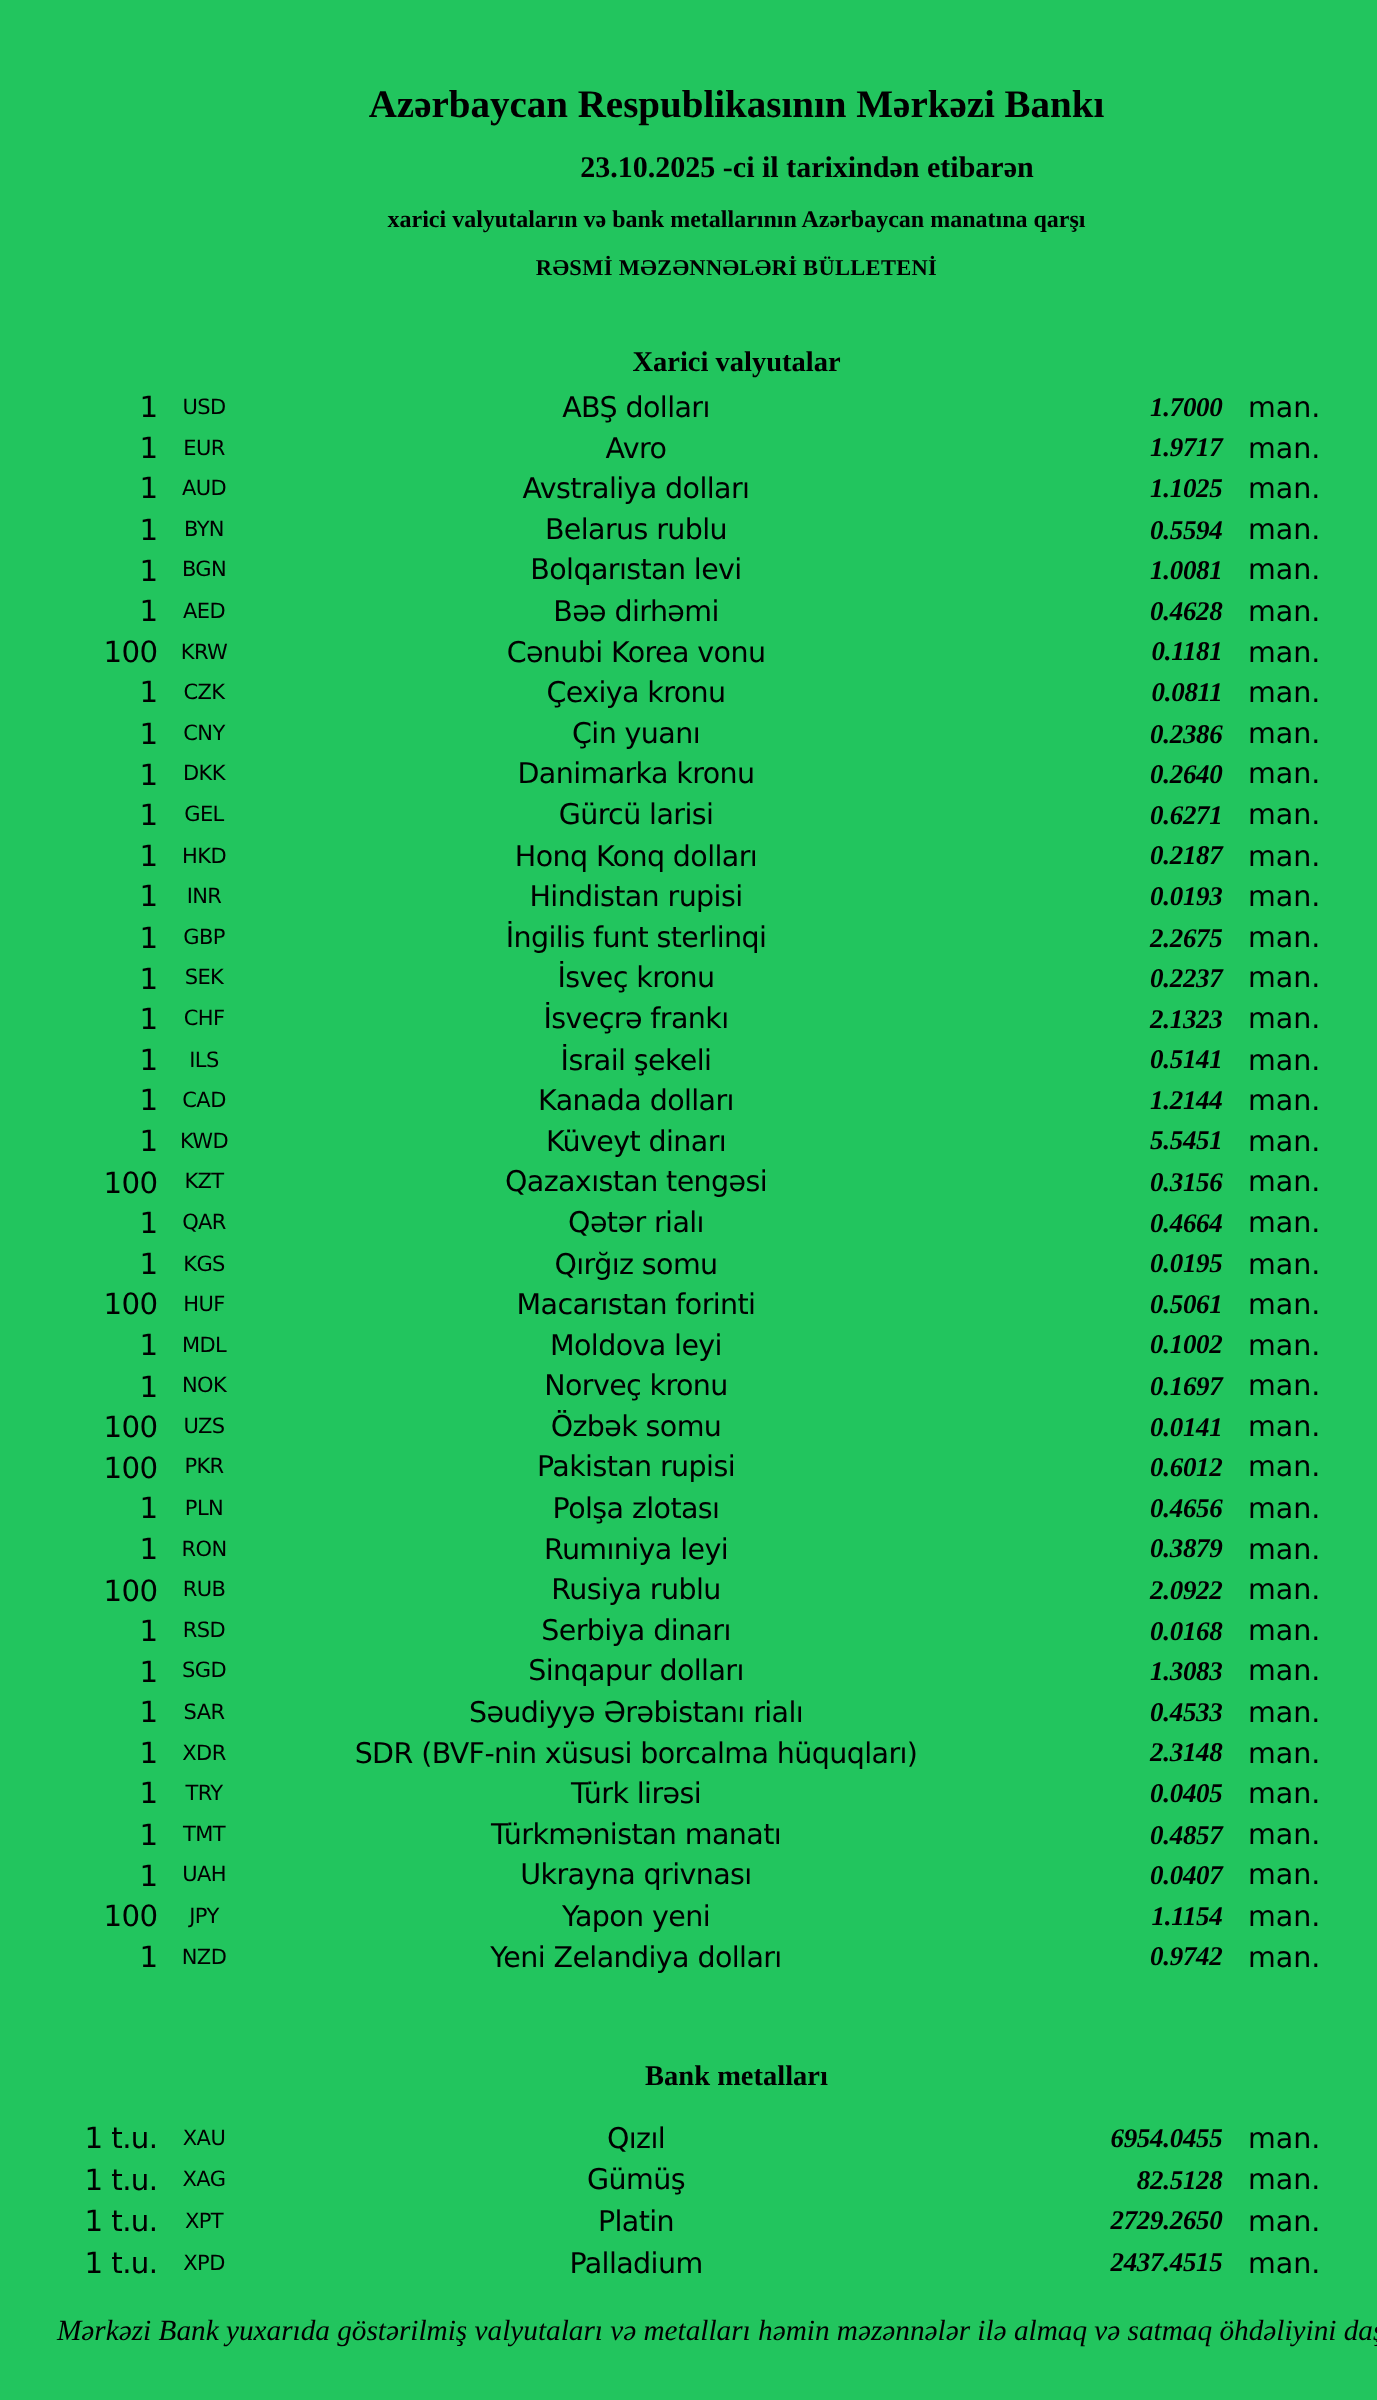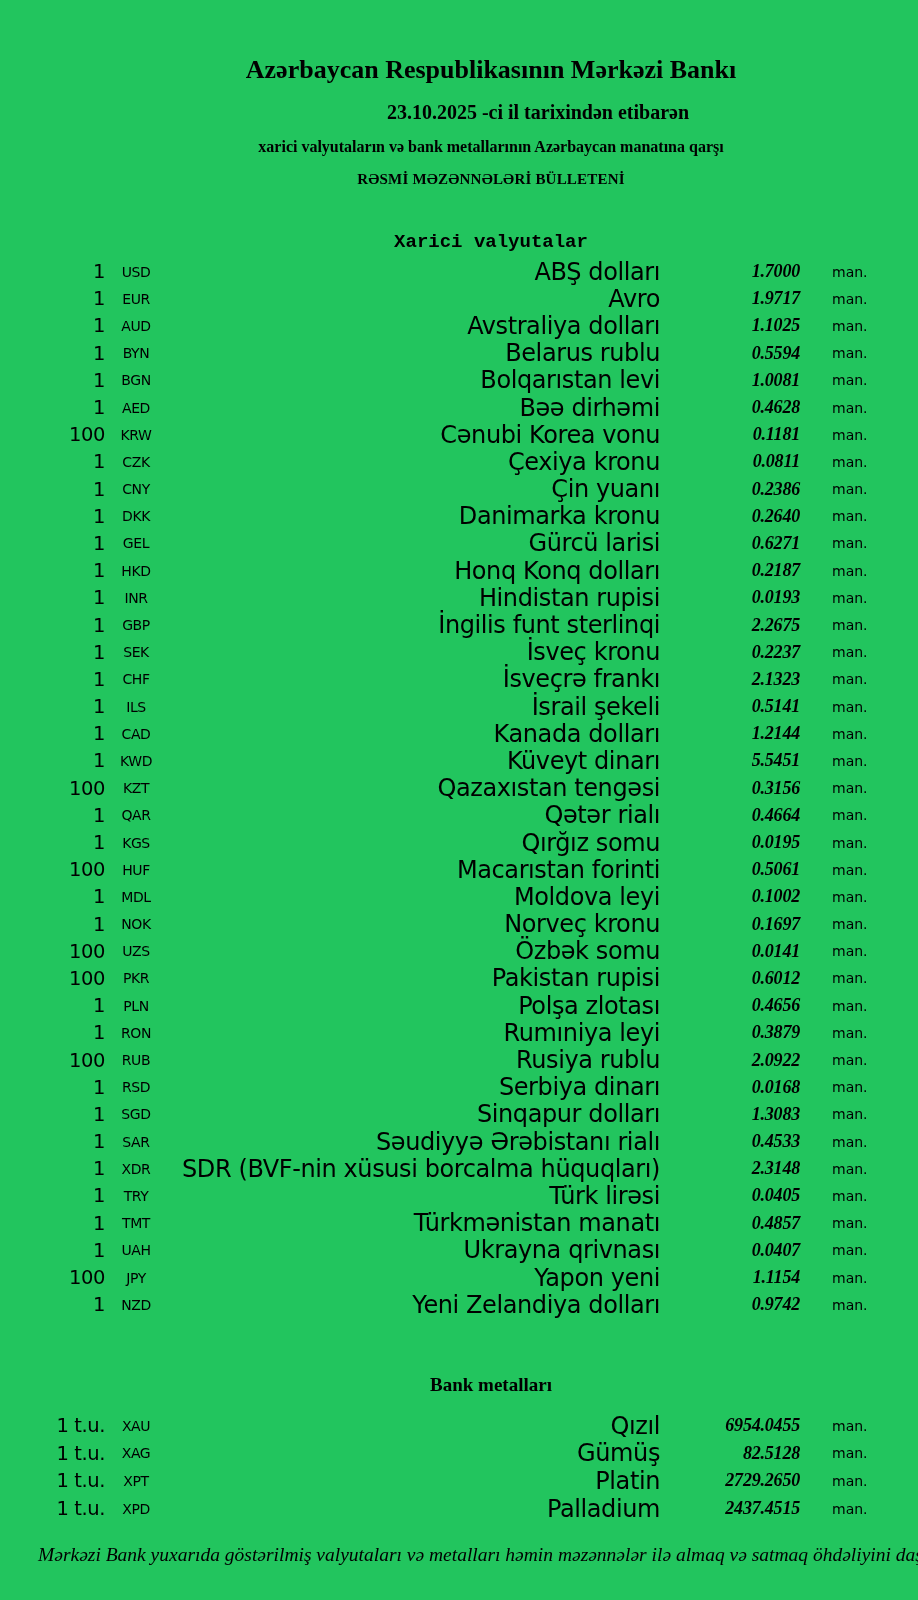--- a/index.html
+++ b/index.html
@@ -21,53 +21,53 @@
   .date-line{font-size:20px;line-height:25px;margin-top:15px;position:relative;left:47px;}
   .subtitle{font-size:16px;line-height:25px;margin-top:9px;}
   .bulletin-title{font-size:15px;line-height:26px;margin-top:7px;letter-spacing:0.2px;}
   
   .section-title{
     position:absolute;left:64px;right:0;
     text-align:center;
     font-family:"Liberation Serif","DejaVu Serif",serif;
     font-weight:bold;font-size:19px;line-height:24px;
   }
-  .st-currencies{top:230px;font-family:Liberation Mono, monospace;}
+  .st-currencies{top:230px;}
   .st-metals{top:1373px;text-align:center;}
   
   .rows{position:absolute;left:0;right:0;}
   .rows-currencies{top:258px;}
   .rows-metals{top:1412px;}
   .row{
     display:flex;align-items:center;
     height:27.2px;
     padding-right:38px;
   }
   .rows-metals .row{height:27.6px;}
   .qty{
     width:105px;text-align:right;flex:none;
     font-size:19.5px;letter-spacing:-0.4px;white-space:nowrap;
   }
   .code{
     width:62px;text-align:center;flex:none;
     font-size:14px;letter-spacing:-0.4px;
   }
   .name{
-    flex:1;margin-left:6px;text-align:right;
-    font-size:24px;letter-spacing:-0.4px;white-space:nowrap;
+    flex:1;margin-left:6px;text-align:center;
+    font-size:19px;letter-spacing:-0.4px;white-space:nowrap;
   }
   .value{
-    width:140px;flex:none;text-align:right;margin-right:32px;
+    width:140px;flex:none;text-align:right;margin-right:17px;
     font-family:"Liberation Serif","DejaVu Serif",serif;
     font-weight:bold;font-style:italic;
     font-size:18px;letter-spacing:-0.2px;
   }
   .unit{
     width:48px;flex:none;text-align:left;
-    font-size:14px;
+    font-size:19px;
   }
   
   .footer{
     position:absolute;left:38px;top:1542px;width:845px;
     font-family:"Liberation Serif","DejaVu Serif",serif;
     font-style:italic;font-size:19.5px;line-height:25px;
     white-space:nowrap;
   }
 </style>
 </head>

